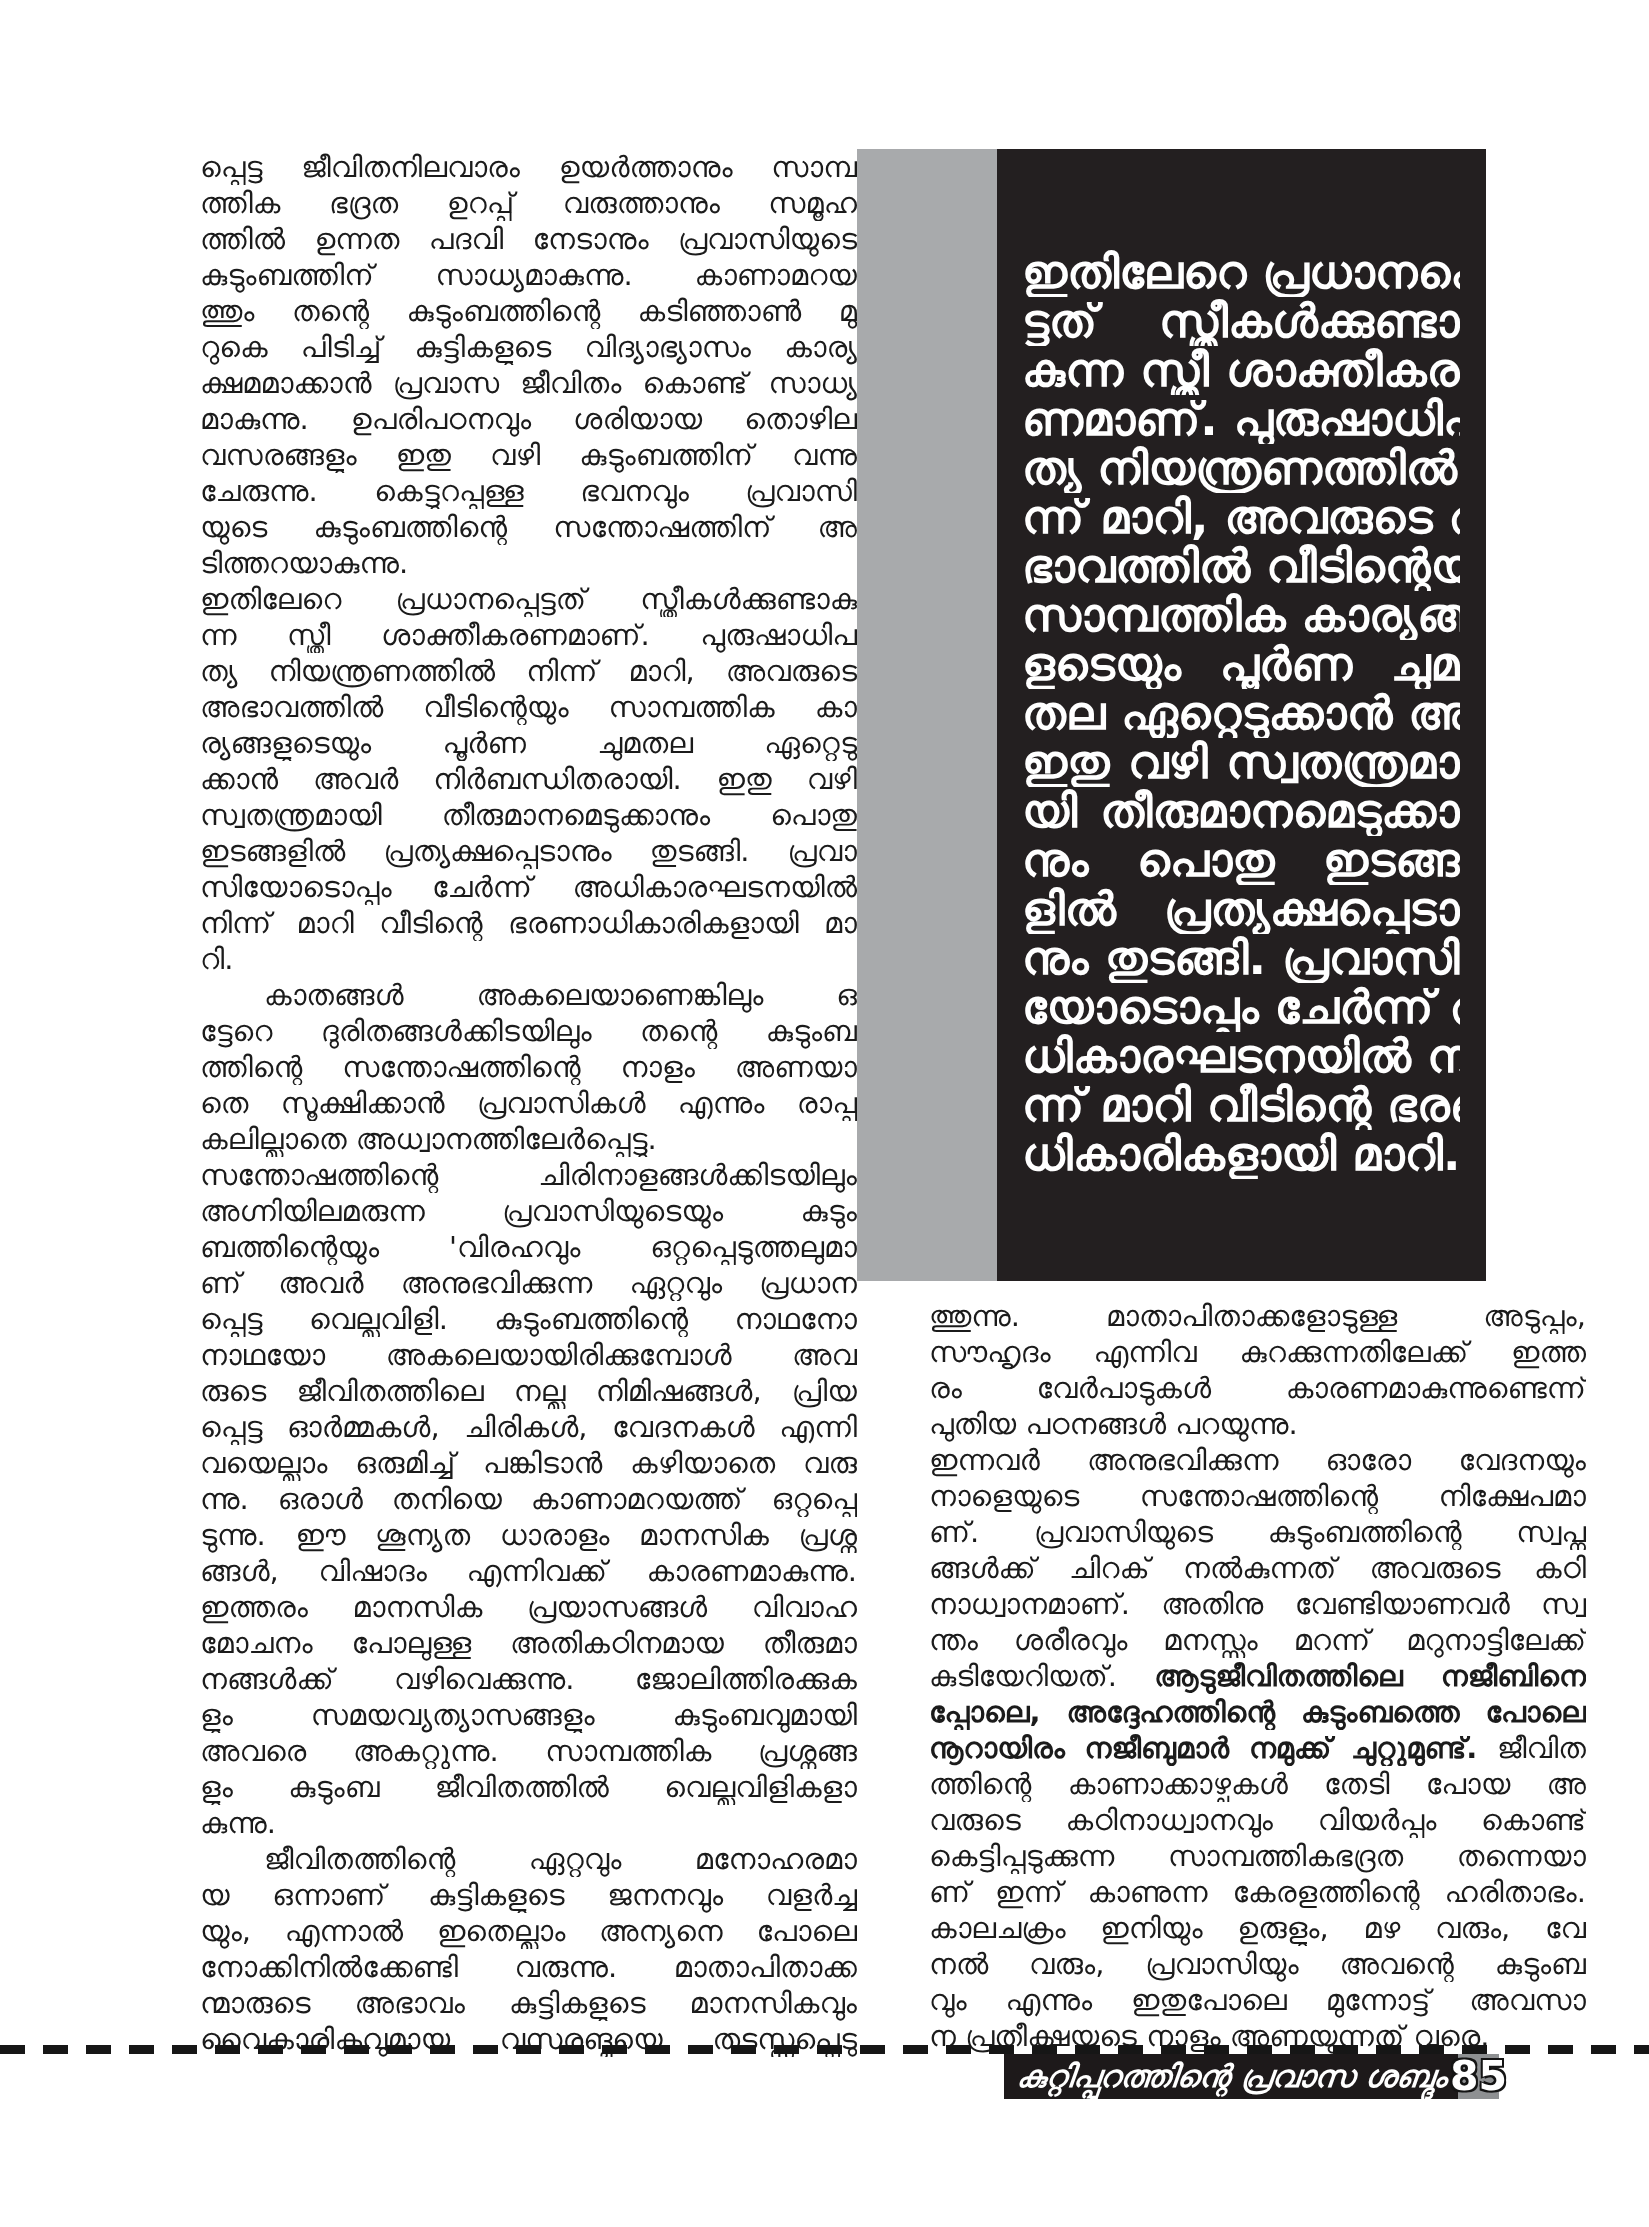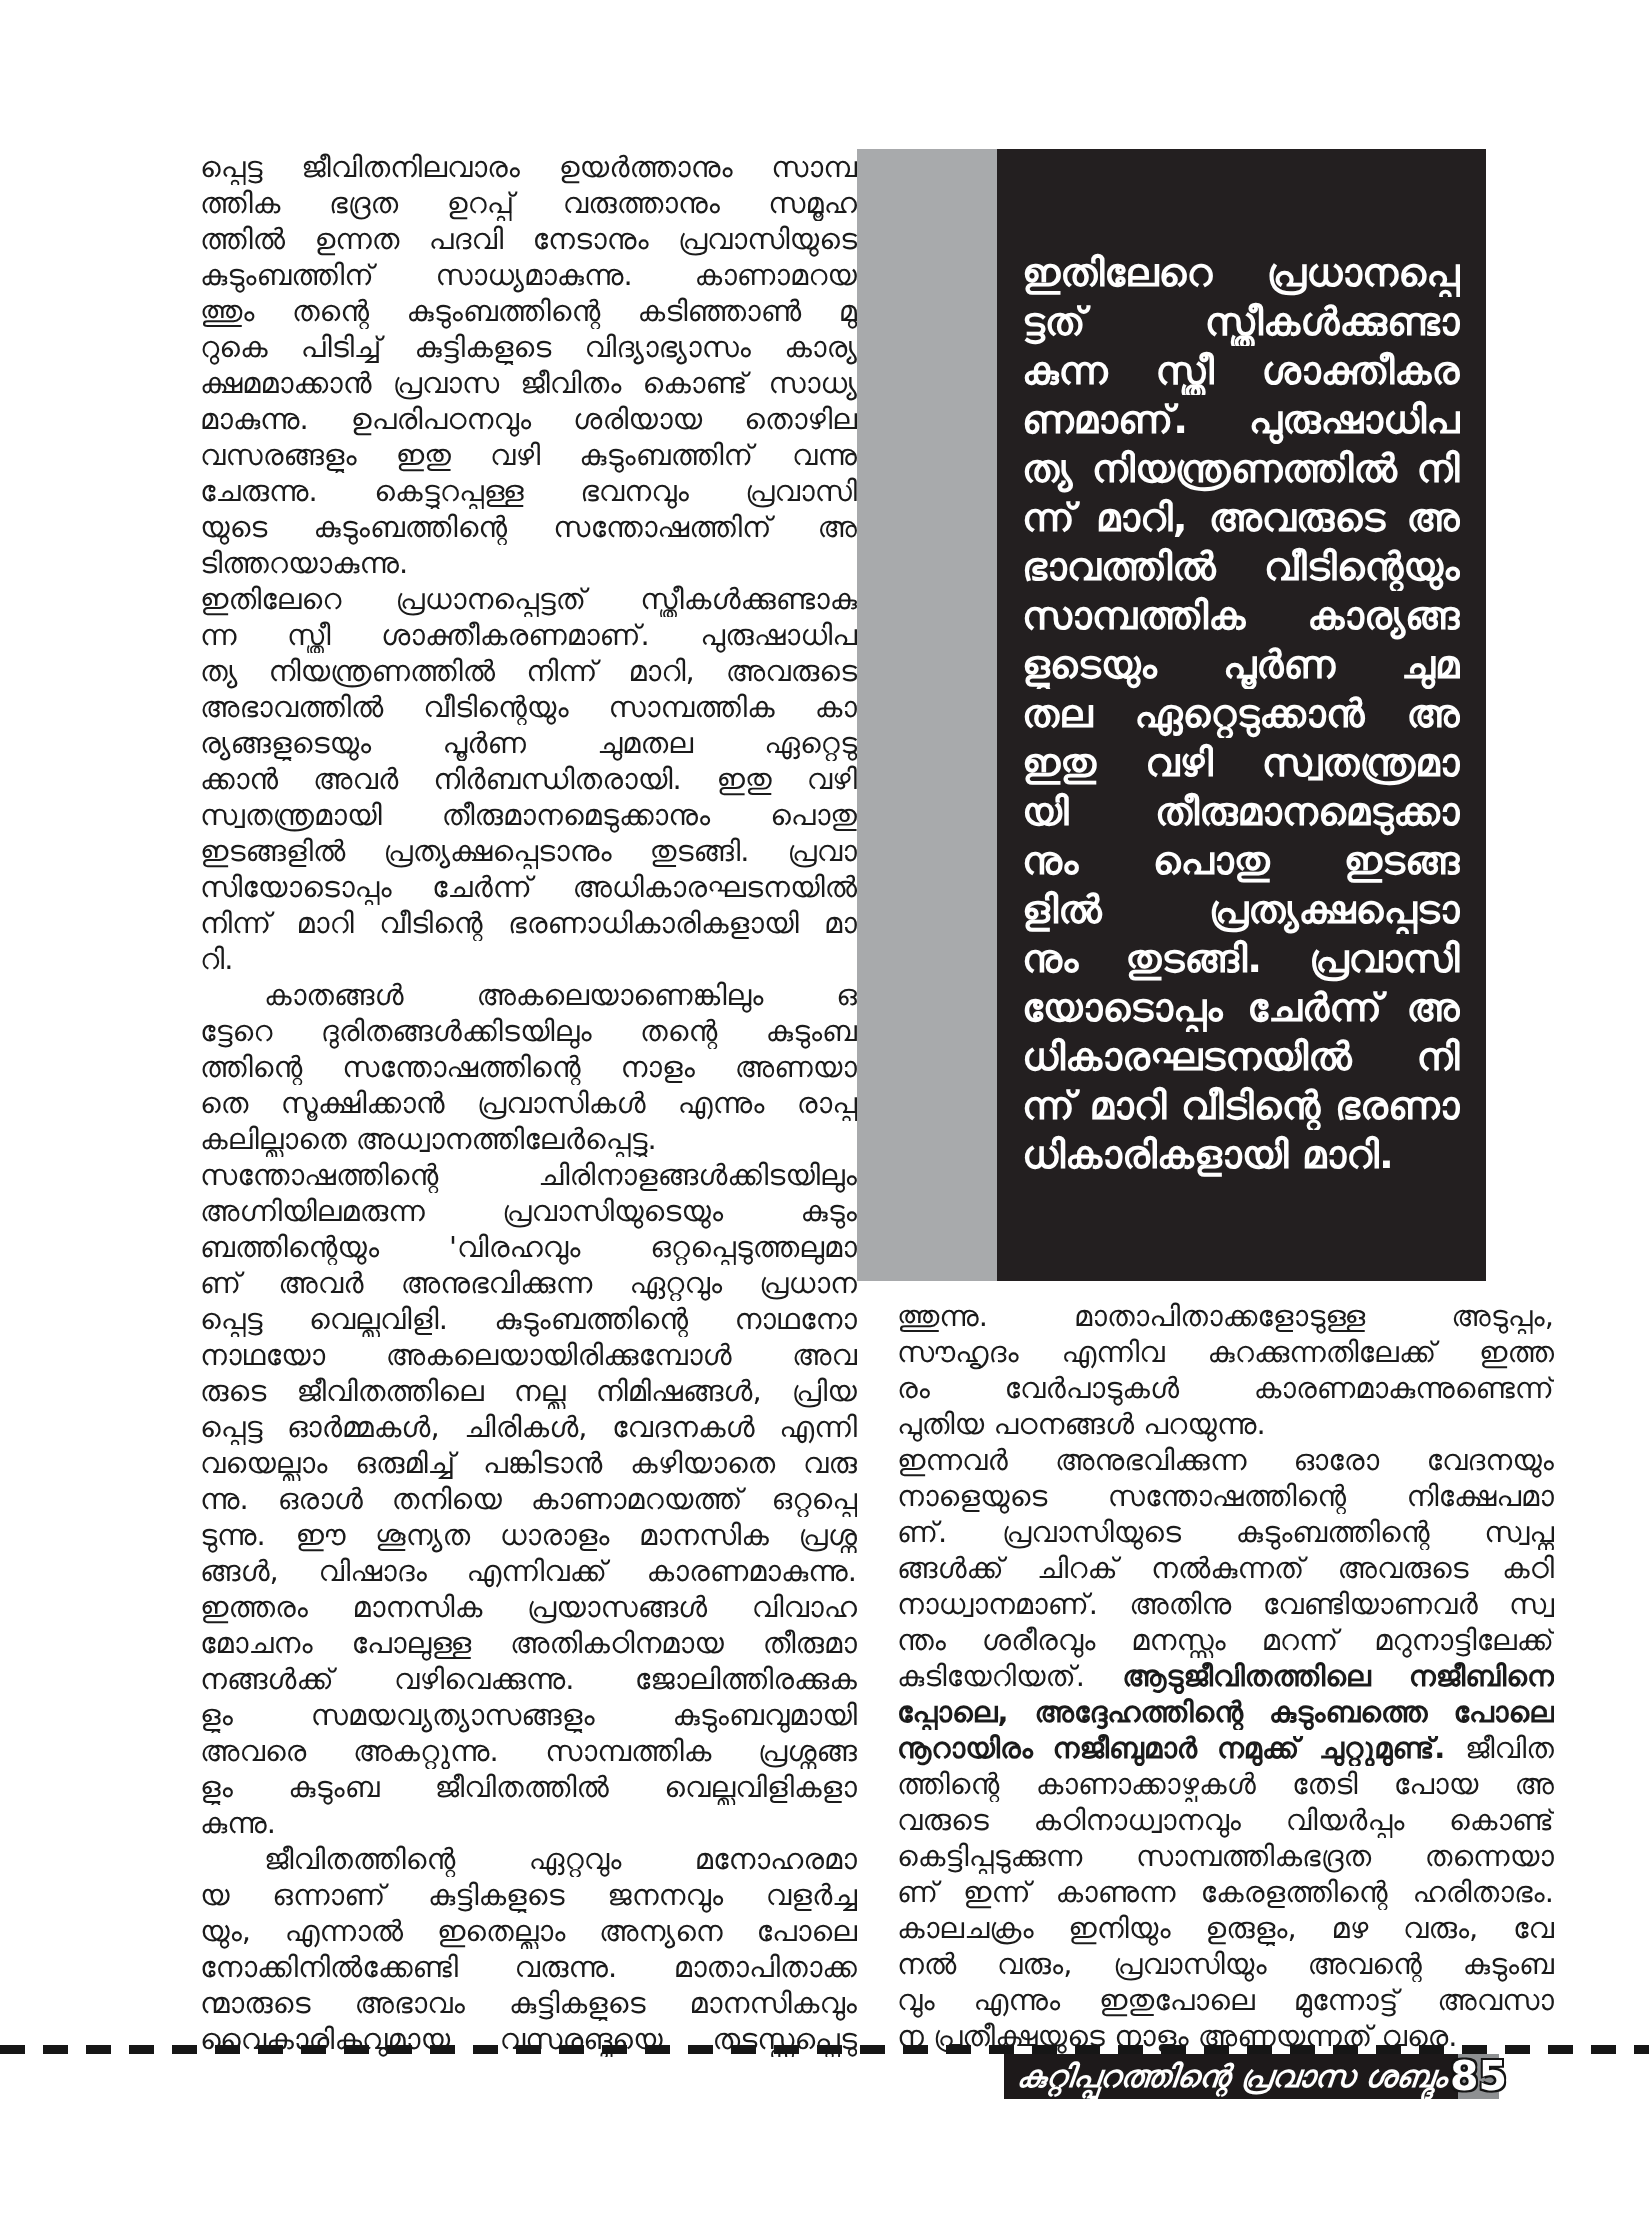--- a/index.html
+++ b/index.html
@@ -3,37 +3,37 @@
 <meta charset="utf-8">
 <style>
   html,body{margin:0;padding:0;}
   body{
     width:1650px;height:2227px;position:relative;background:#ffffff;
     font-family:"DejaVu Sans",sans-serif;color:#1b1b1b;
   }
   .page{position:absolute;inset:0;}
   .textcol{position:absolute;font-size:29px;line-height:36px;margin-left:41px;}
   #left-col{left:159px;top:149px;width:657px;}
-  #right-col{left:856px;top:1298px;width:657px;}
+  #right-col{left:888px;top:1298px;width:657px;}
   .line{
     white-space:nowrap;overflow:hidden;
     text-align:justify;text-align-last:justify;
   }
   .line.para-end{text-align-last:left;}
   .line.indent{padding-left:64px;}
   .seg-bold{font-weight:bold;}
   #gray-strip{
     position:absolute;left:857px;top:149px;width:140px;height:1132px;
     background:#a8aaac;
   }
   #pullquote-box{
     position:absolute;left:997px;top:149px;width:489px;height:1132px;
     background:#231f20;box-sizing:border-box;
     padding:99px 26.5px 0 25px;
-    color:#ffffff;font-size:39px;line-height:49px;font-weight:bold;
+    color:#ffffff;font-size:46px;line-height:49px;font-weight:bold;
   }
   #pullquote-box .line{color:#ffffff;}
   #dashed-rule{
     position:absolute;left:0;top:2045px;width:1650px;height:9px;
     background:repeating-linear-gradient(90deg,#161616 0,#161616 25px,transparent 25px,transparent 43px);
   }
   #footer-bar{
     position:absolute;left:1004px;top:2054px;width:455px;height:45px;
     background:#1d191a;display:flex;align-items:center;justify-content:center;
   }

